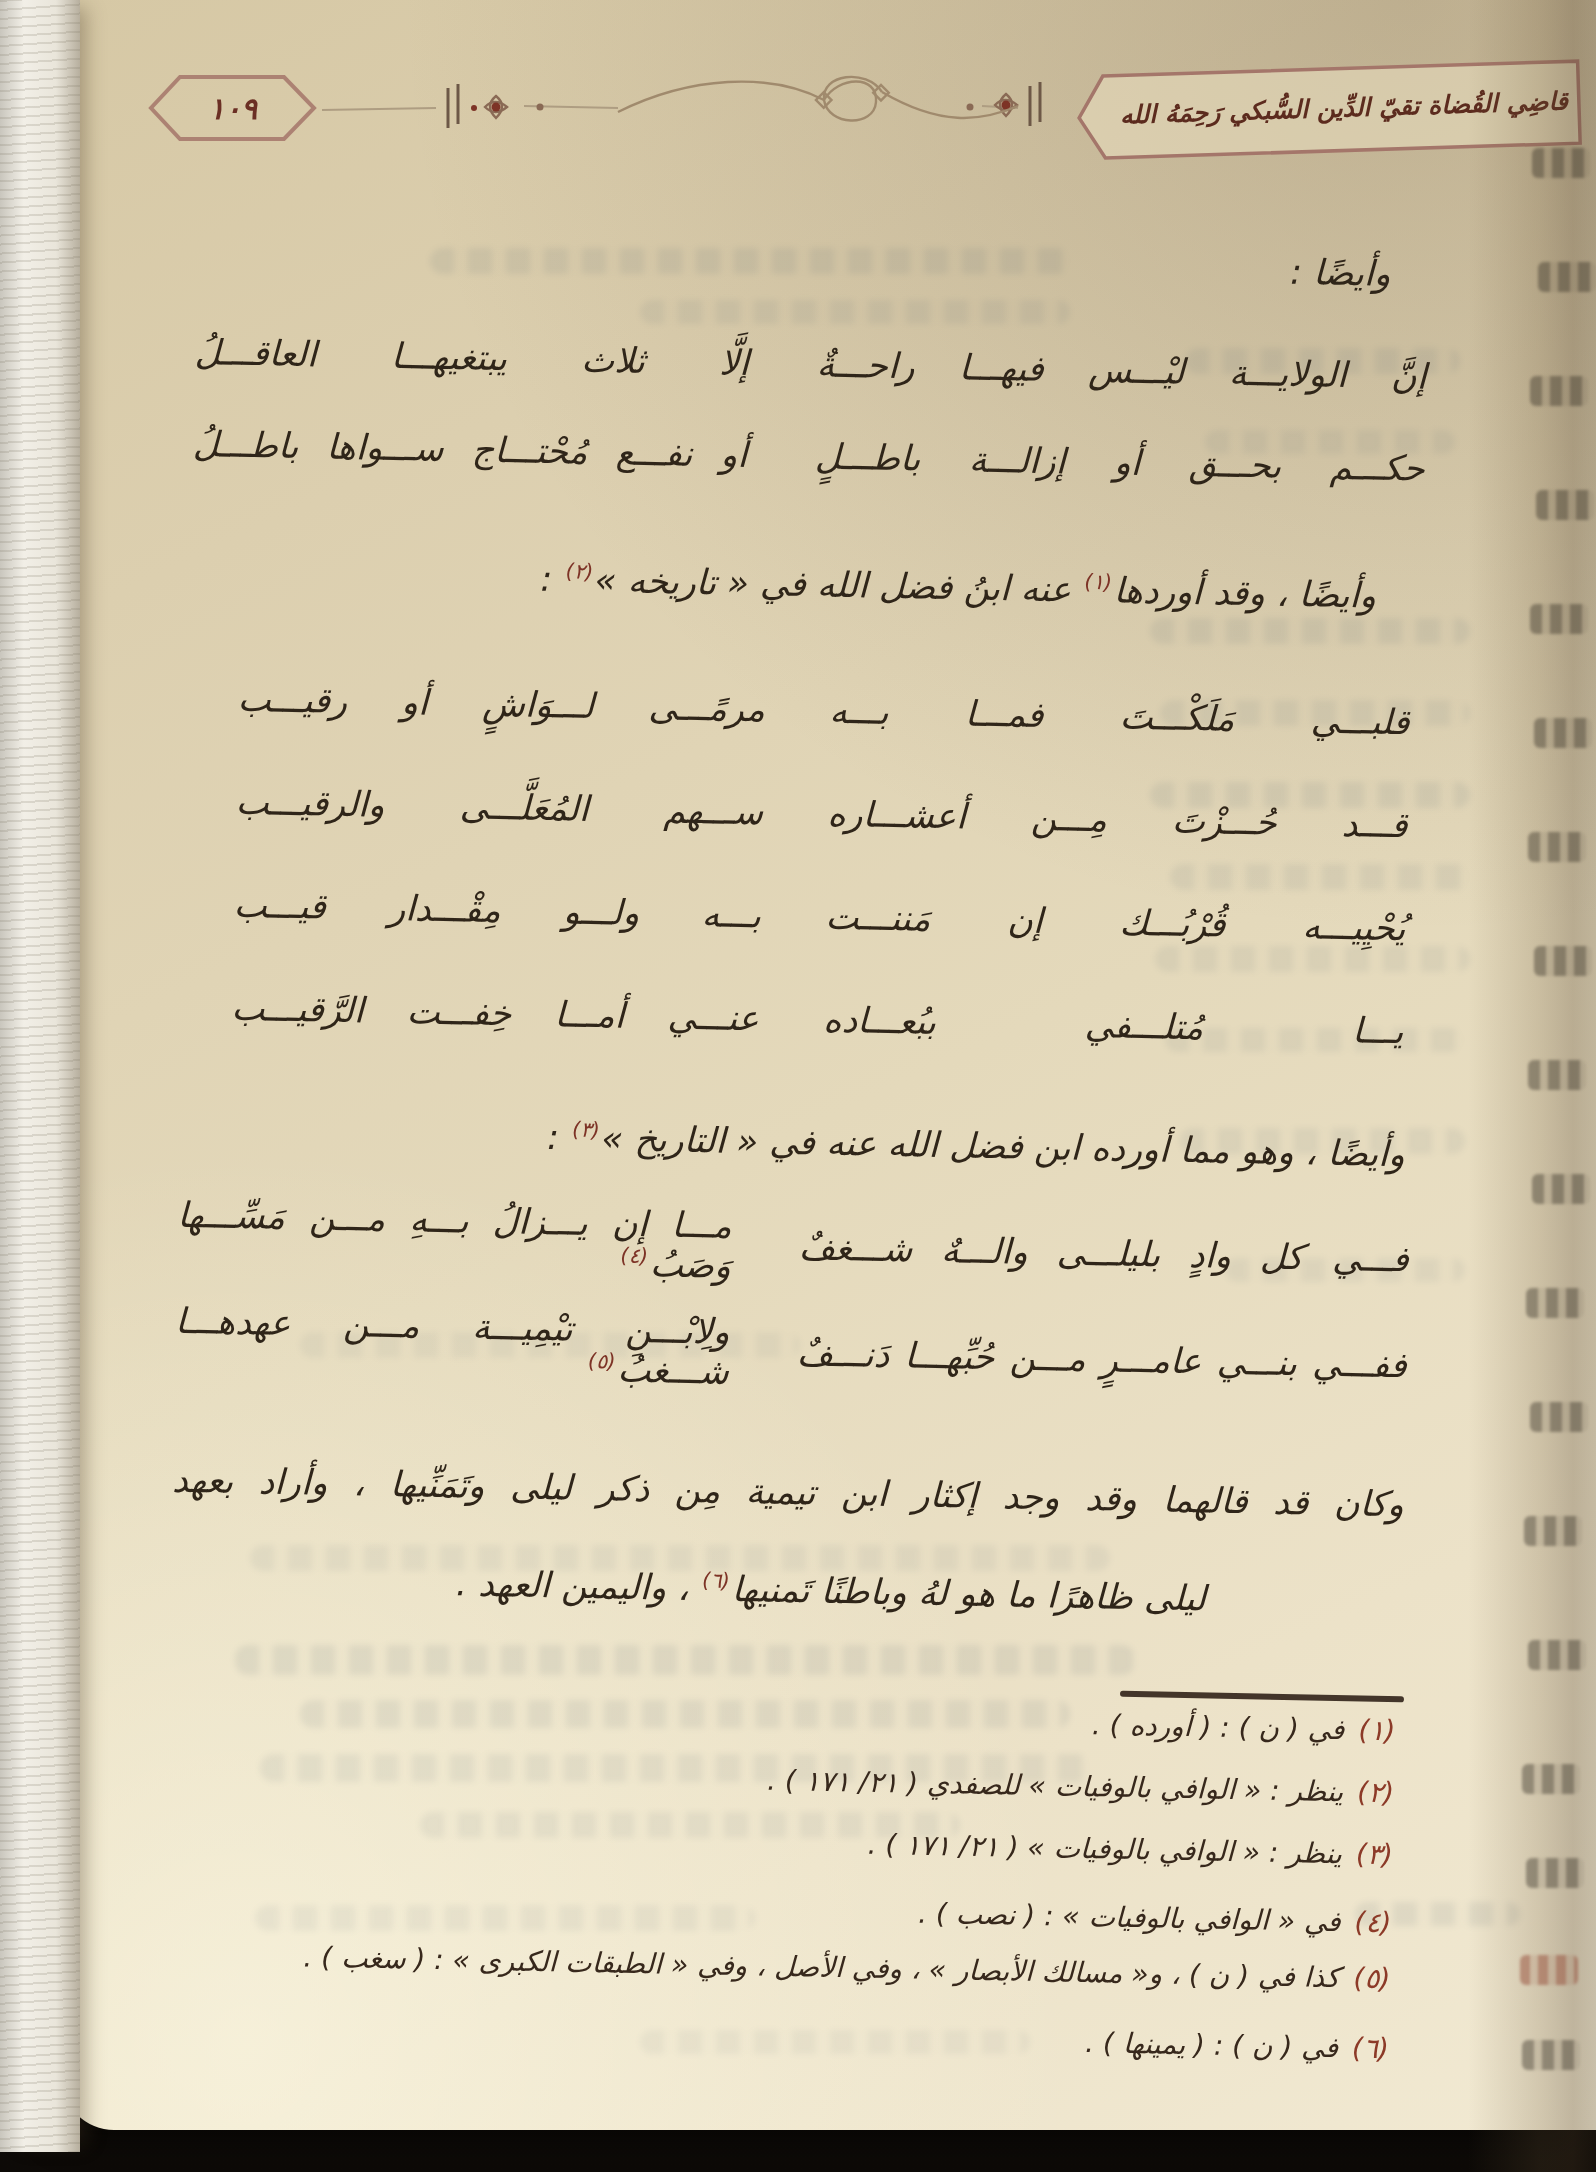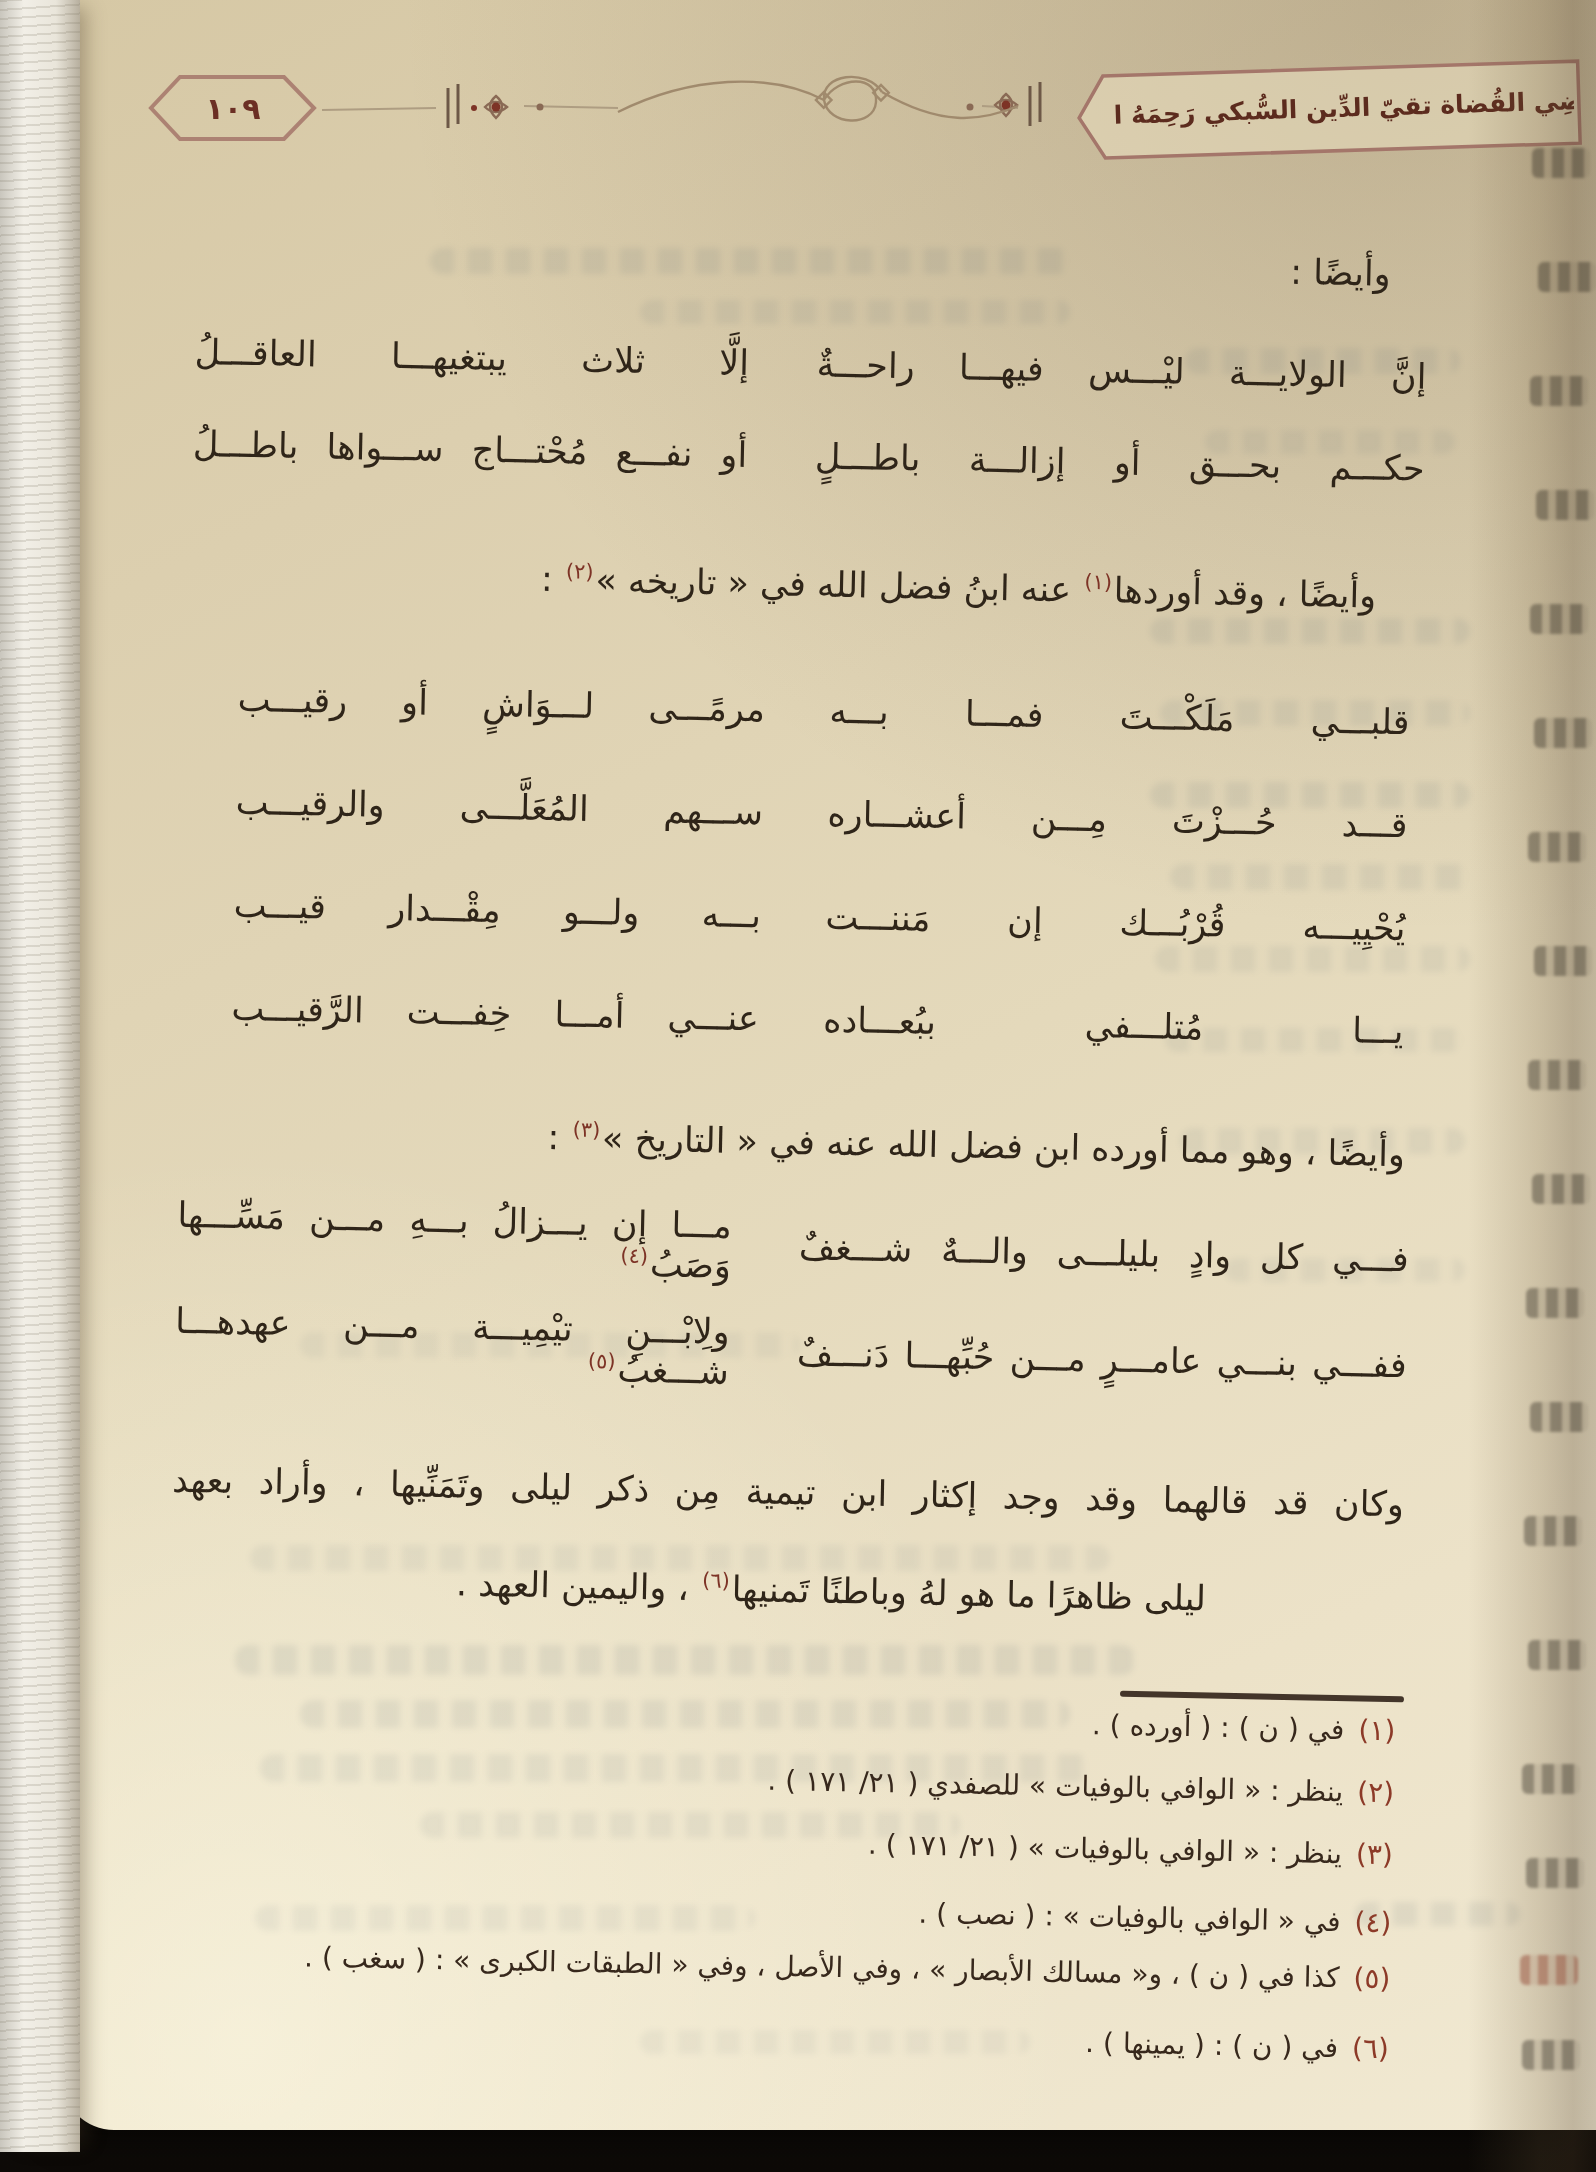--- a/index.html
+++ b/index.html
@@ -1,18 +1,18 @@
 <!DOCTYPE html>
 <html lang="ar"><head>
 <meta charset="utf-8">
 <style>
   html,body{margin:0;padding:0;background:#14100c;}
   .stage{position:relative;width:1596px;height:2172px;overflow:hidden;
          background:linear-gradient(#1b1611,#0d0a07);
-         font-family:"DejaVu Sans",sans-serif;}
+         font-family:"DejaVu Sans",sans-serif;font-style:italic;}
   
   .page{position:absolute;left:62px;top:-6px;width:1534px;height:2136px;
         border-radius:4px 0 0 52px;
         background:
           radial-gradient(120% 80% at 88% 0%, rgba(110,90,60,.28), transparent 55%),
           radial-gradient(90% 70% at 12% 96%, rgba(255,252,232,.55), transparent 60%),
           linear-gradient(155deg,#d6c8a5 0%,#dccfaf 22%,#e4d9bb 52%,#ece2c8 78%,#f1e9d2 100%);
         box-shadow:-20px 10px 34px rgba(0,0,0,.5);}
   .left-edge{position:absolute;left:0;top:0;width:80px;height:2152px;z-index:2;
         background:

